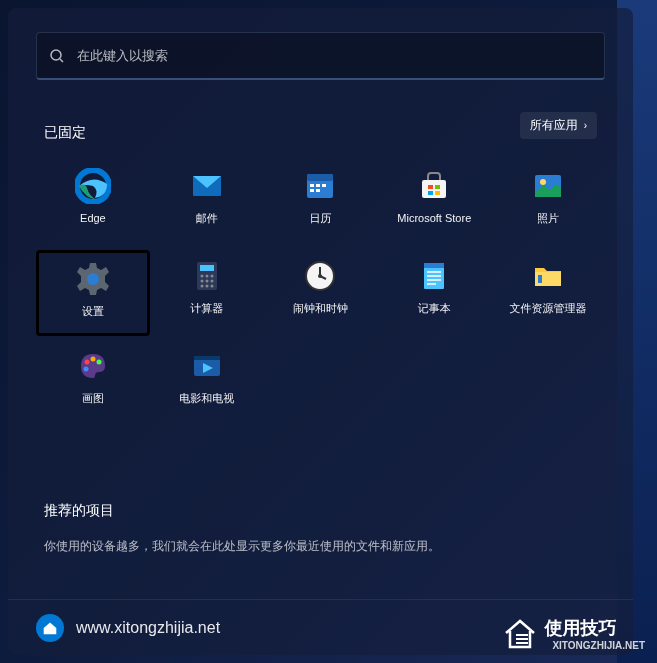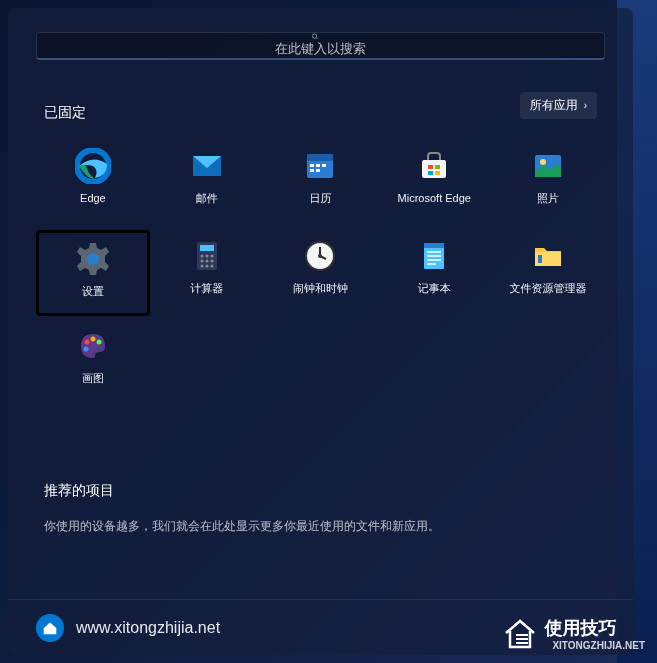--- a/index.html
+++ b/index.html
@@ -29,30 +29,29 @@
       top: 8px;
       left: 8px;
       width: 625px;
       height: 647px;
       background: rgba(20, 30, 60, 0.7);
       border-radius: 8px;
       padding: 24px 28px;
     }
     .search-box {
       width: 100%;
-      height: 28px;
+      height: 48px;
       background: rgba(10, 15, 30, 0.6);
       border: 1px solid rgba(100, 120, 160, 0.3);
       border-bottom: 2px solid rgba(100, 140, 200, 0.5);
       border-radius: 4px;
       display: flex;
       align-items: center;
       padding: 0 12px;
       margin-bottom: 28px;
-      flex-direction: column;
     }
     .search-icon {
       width: 16px;
       height: 16px;
       margin-right: 12px;
       opacity: 0.7;
     }
     .search-placeholder {
       color: rgba(255, 255, 255, 0.7);
       font-size: 13px;
@@ -236,21 +235,21 @@
       <div class="app-icon">
         <svg viewBox="0 0 36 36" width="36" height="36">
           <rect x="6" y="12" width="24" height="18" fill="#f5f5f5" rx="2"></rect>
           <path d="M 12 12 L 12 8 Q 12 5 15 5 L 21 5 Q 24 5 24 8 L 24 12" fill="none" stroke="#888" stroke-width="2"></path>
           <rect x="12" y="17" width="5" height="4" fill="#f25022"></rect>
           <rect x="19" y="17" width="5" height="4" fill="#7fba00"></rect>
           <rect x="12" y="23" width="5" height="4" fill="#00a4ef"></rect>
           <rect x="19" y="23" width="5" height="4" fill="#ffb900"></rect>
         </svg>
       </div>
-      <span class="app-label">Microsoft Edge</span>
+      <span class="app-label">Microsoft Store</span>
     </div>
 
     <div class="app-item">
       <div class="app-icon">
         <svg viewBox="0 0 36 36" width="36" height="36">
           <rect x="5" y="7" width="26" height="22" fill="#2b7cd3" rx="2"></rect>
           <circle cx="13" cy="14" r="3" fill="#ffd966"></circle>
           <path d="M 5 24 L 14 17 L 20 22 L 26 16 L 31 20 L 31 29 L 5 29 Z" fill="#1a9e5c"></path>
         </svg>
       </div>
@@ -331,20 +330,30 @@
           <path d="M 18 6 Q 30 6 30 18 Q 30 24 24 24 Q 20 24 20 28 Q 20 30 18 30 Q 6 30 6 18 Q 6 6 18 6" fill="#5b3a8a"></path>
           <circle cx="12" cy="14" r="2.5" fill="#ff4444"></circle>
           <circle cx="18" cy="11" r="2.5" fill="#ffaa00"></circle>
           <circle cx="24" cy="14" r="2.5" fill="#44ff44"></circle>
           <circle cx="11" cy="21" r="2.5" fill="#4488ff"></circle>
         </svg>
       </div>
       <span class="app-label">画图</span>
     </div>
 
+    <div class="app-item">
+      <div class="app-icon">
+        <svg viewBox="0 0 36 36" width="36" height="36">
+          <rect x="5" y="8" width="26" height="20" fill="#1a5ca8" rx="2"></rect>
+          <rect x="5" y="8" width="26" height="4" fill="#0a3a6a"></rect>
+          <path d="M 14 15 L 24 20 L 14 25 Z" fill="#4cc2ff"></path>
+        </svg>
+      </div>
+      <span class="app-label">电影和电视</span>
+    </div>
 
 
   </div>
 
   <div class="recommended-section">
     <div class="section-header">
       <span class="section-title">推荐的项目</span>
     </div>
     <p class="recommended-text">你使用的设备越多，我们就会在此处显示更多你最近使用的文件和新应用。</p>
   </div>

